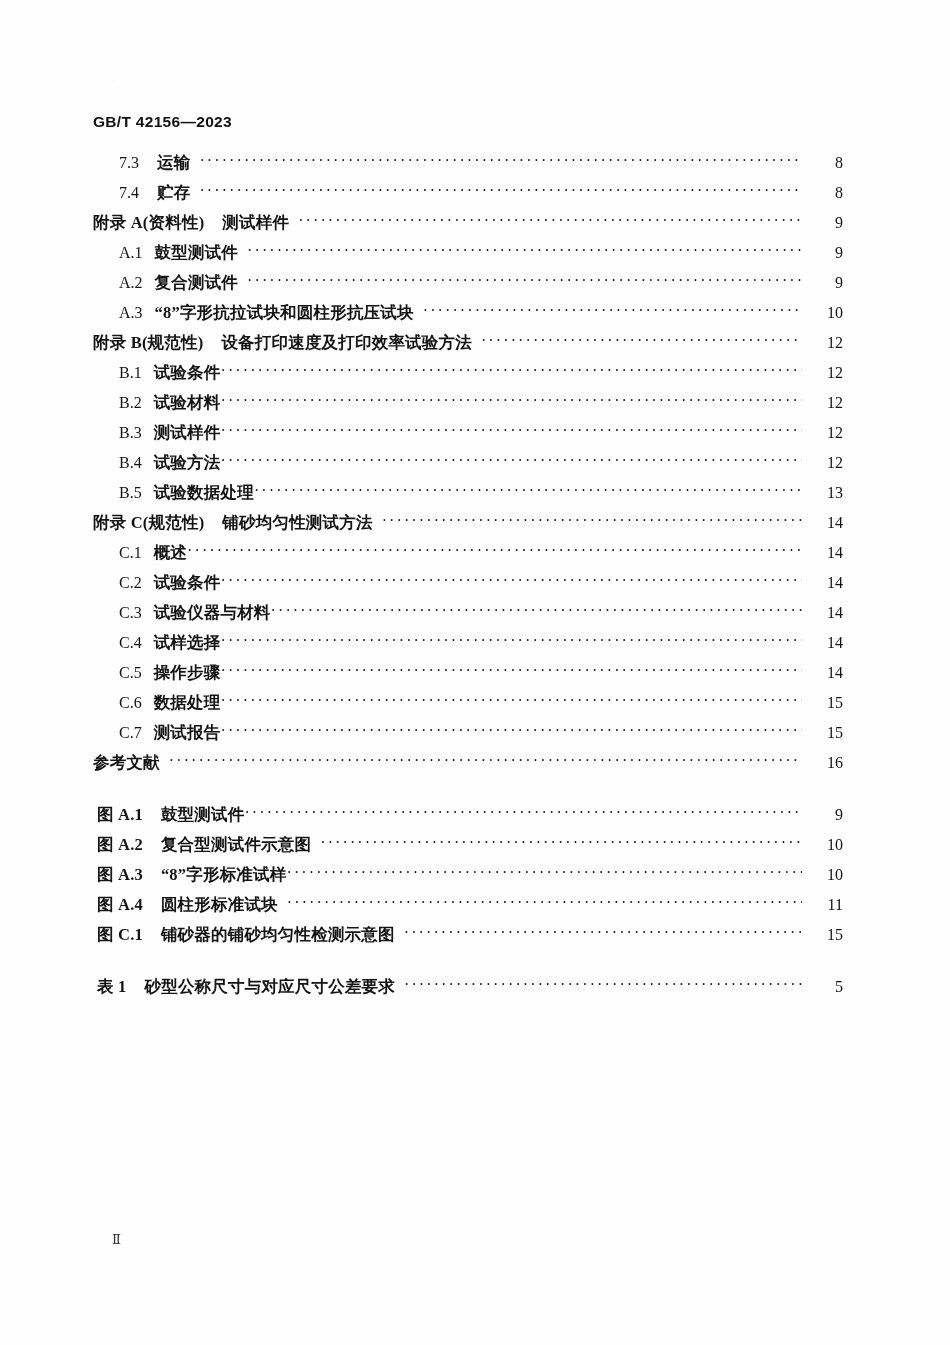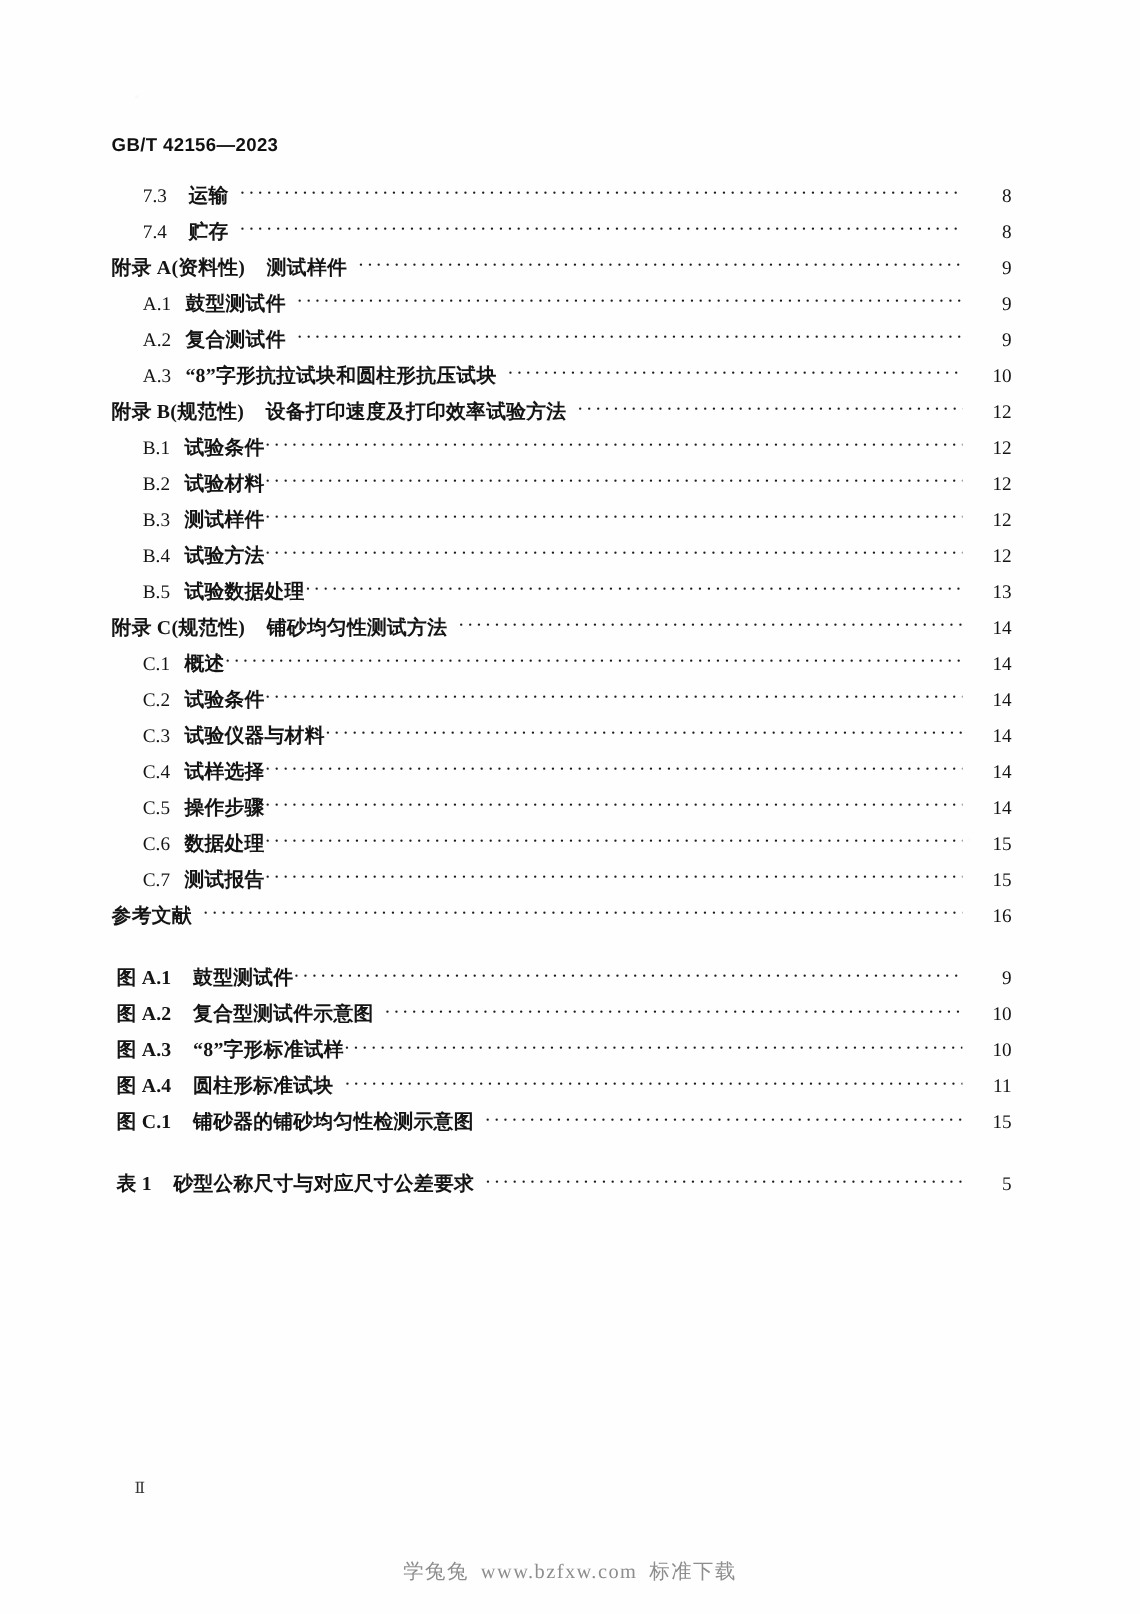--- a/index.html
+++ b/index.html
@@ -341,17 +341,14 @@
       <span class="head-cn">表 1</span>
       <span class="title wide">砂型公称尺寸与对应尺寸公差要求</span>
       <span class="leader"></span>
       <span class="page-no">5</span>
     </div>
 
   </div>
 
   <div class="folio">Ⅱ</div>
 
-  <div class="watermark">
-    <span>学兔兔</span><span class="wm-site">www.bzfxw.com</span><span>标准下载</span>
-  </div>
 
 </div>
 
 </body></html>

